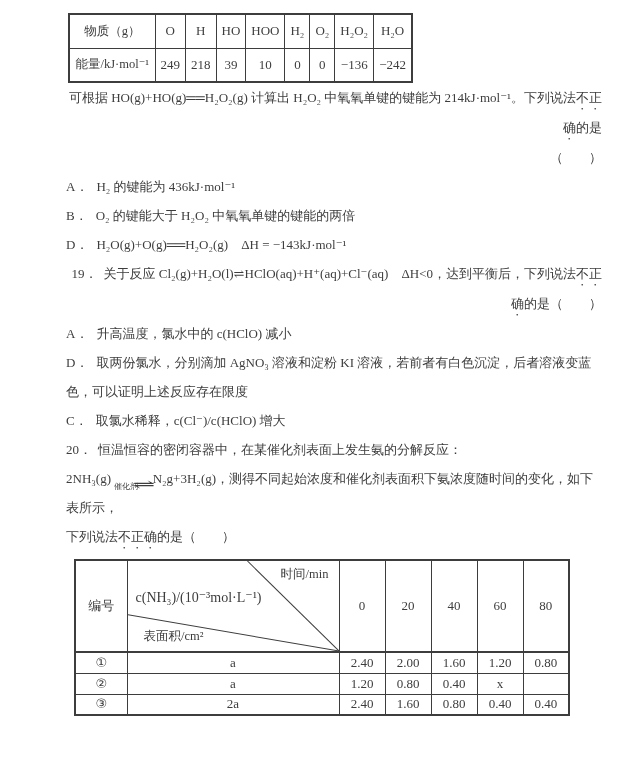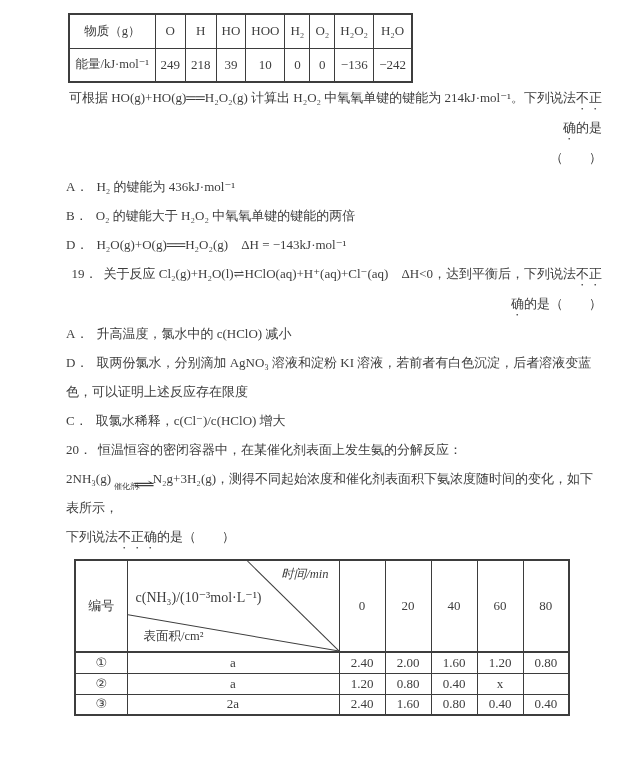--- a/index.html
+++ b/index.html
@@ -61,21 +61,21 @@
     text-align: center;
     padding: 0;
     white-space: nowrap;
   }
   .t2 tr.hrow td { border-bottom: 2px solid #3d3d3d; height: 92px; }
   .t2 td.c-id   { width: 52px; }
   .t2 td.c-time { width: 46px; }
   .t2 tr.drow td { height: 21px; }
   .t2 td.c-corner { width: 212px; position: relative; }
   .c-corner svg { position: absolute; left: 0; top: 0; width: 100%; height: 100%; }
-  .corner-top { position: absolute; top: 5px;  right: 10px; font-size: 12.5px; font-style: italic; }
+  .corner-top { position: absolute; top: 5px;  right: 10px; font-size: 12.5px; }
   .corner-mid { position: absolute; top: 28px; left: 8px;   font-size: 14px; }
   .corner-bot { position: absolute; bottom: 6px; left: 16px; font-size: 12.5px; }
 </style>
 </head>
 <body>
 
 <div class="page">
 
   <table class="t1">
     <tbody>

